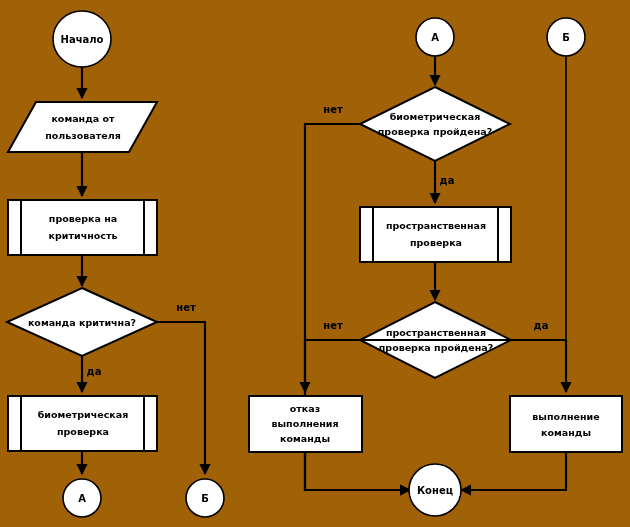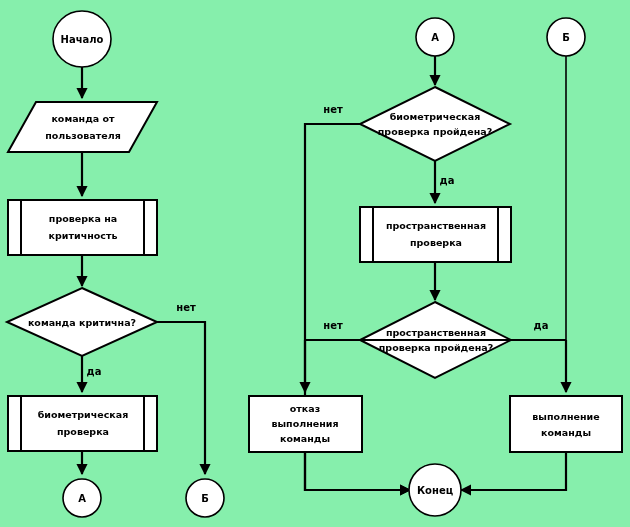--- a/index.html
+++ b/index.html
@@ -8,21 +8,21 @@
     padding: 0;
     background: #ffffff;
   }
   body {
     font-family: "DejaVu Sans", sans-serif;
   }
   #canvas-wrap {
     position: relative;
     width: 630px;
     height: 527px;
-    background: #86efac;
+    background: #a16207;
     overflow: hidden;
   }
   svg#flowchart {
     display: block;
     width: 630px;
     height: 527px;
   }
   .shape {
     fill: #ffffff;
     stroke: #000000;

